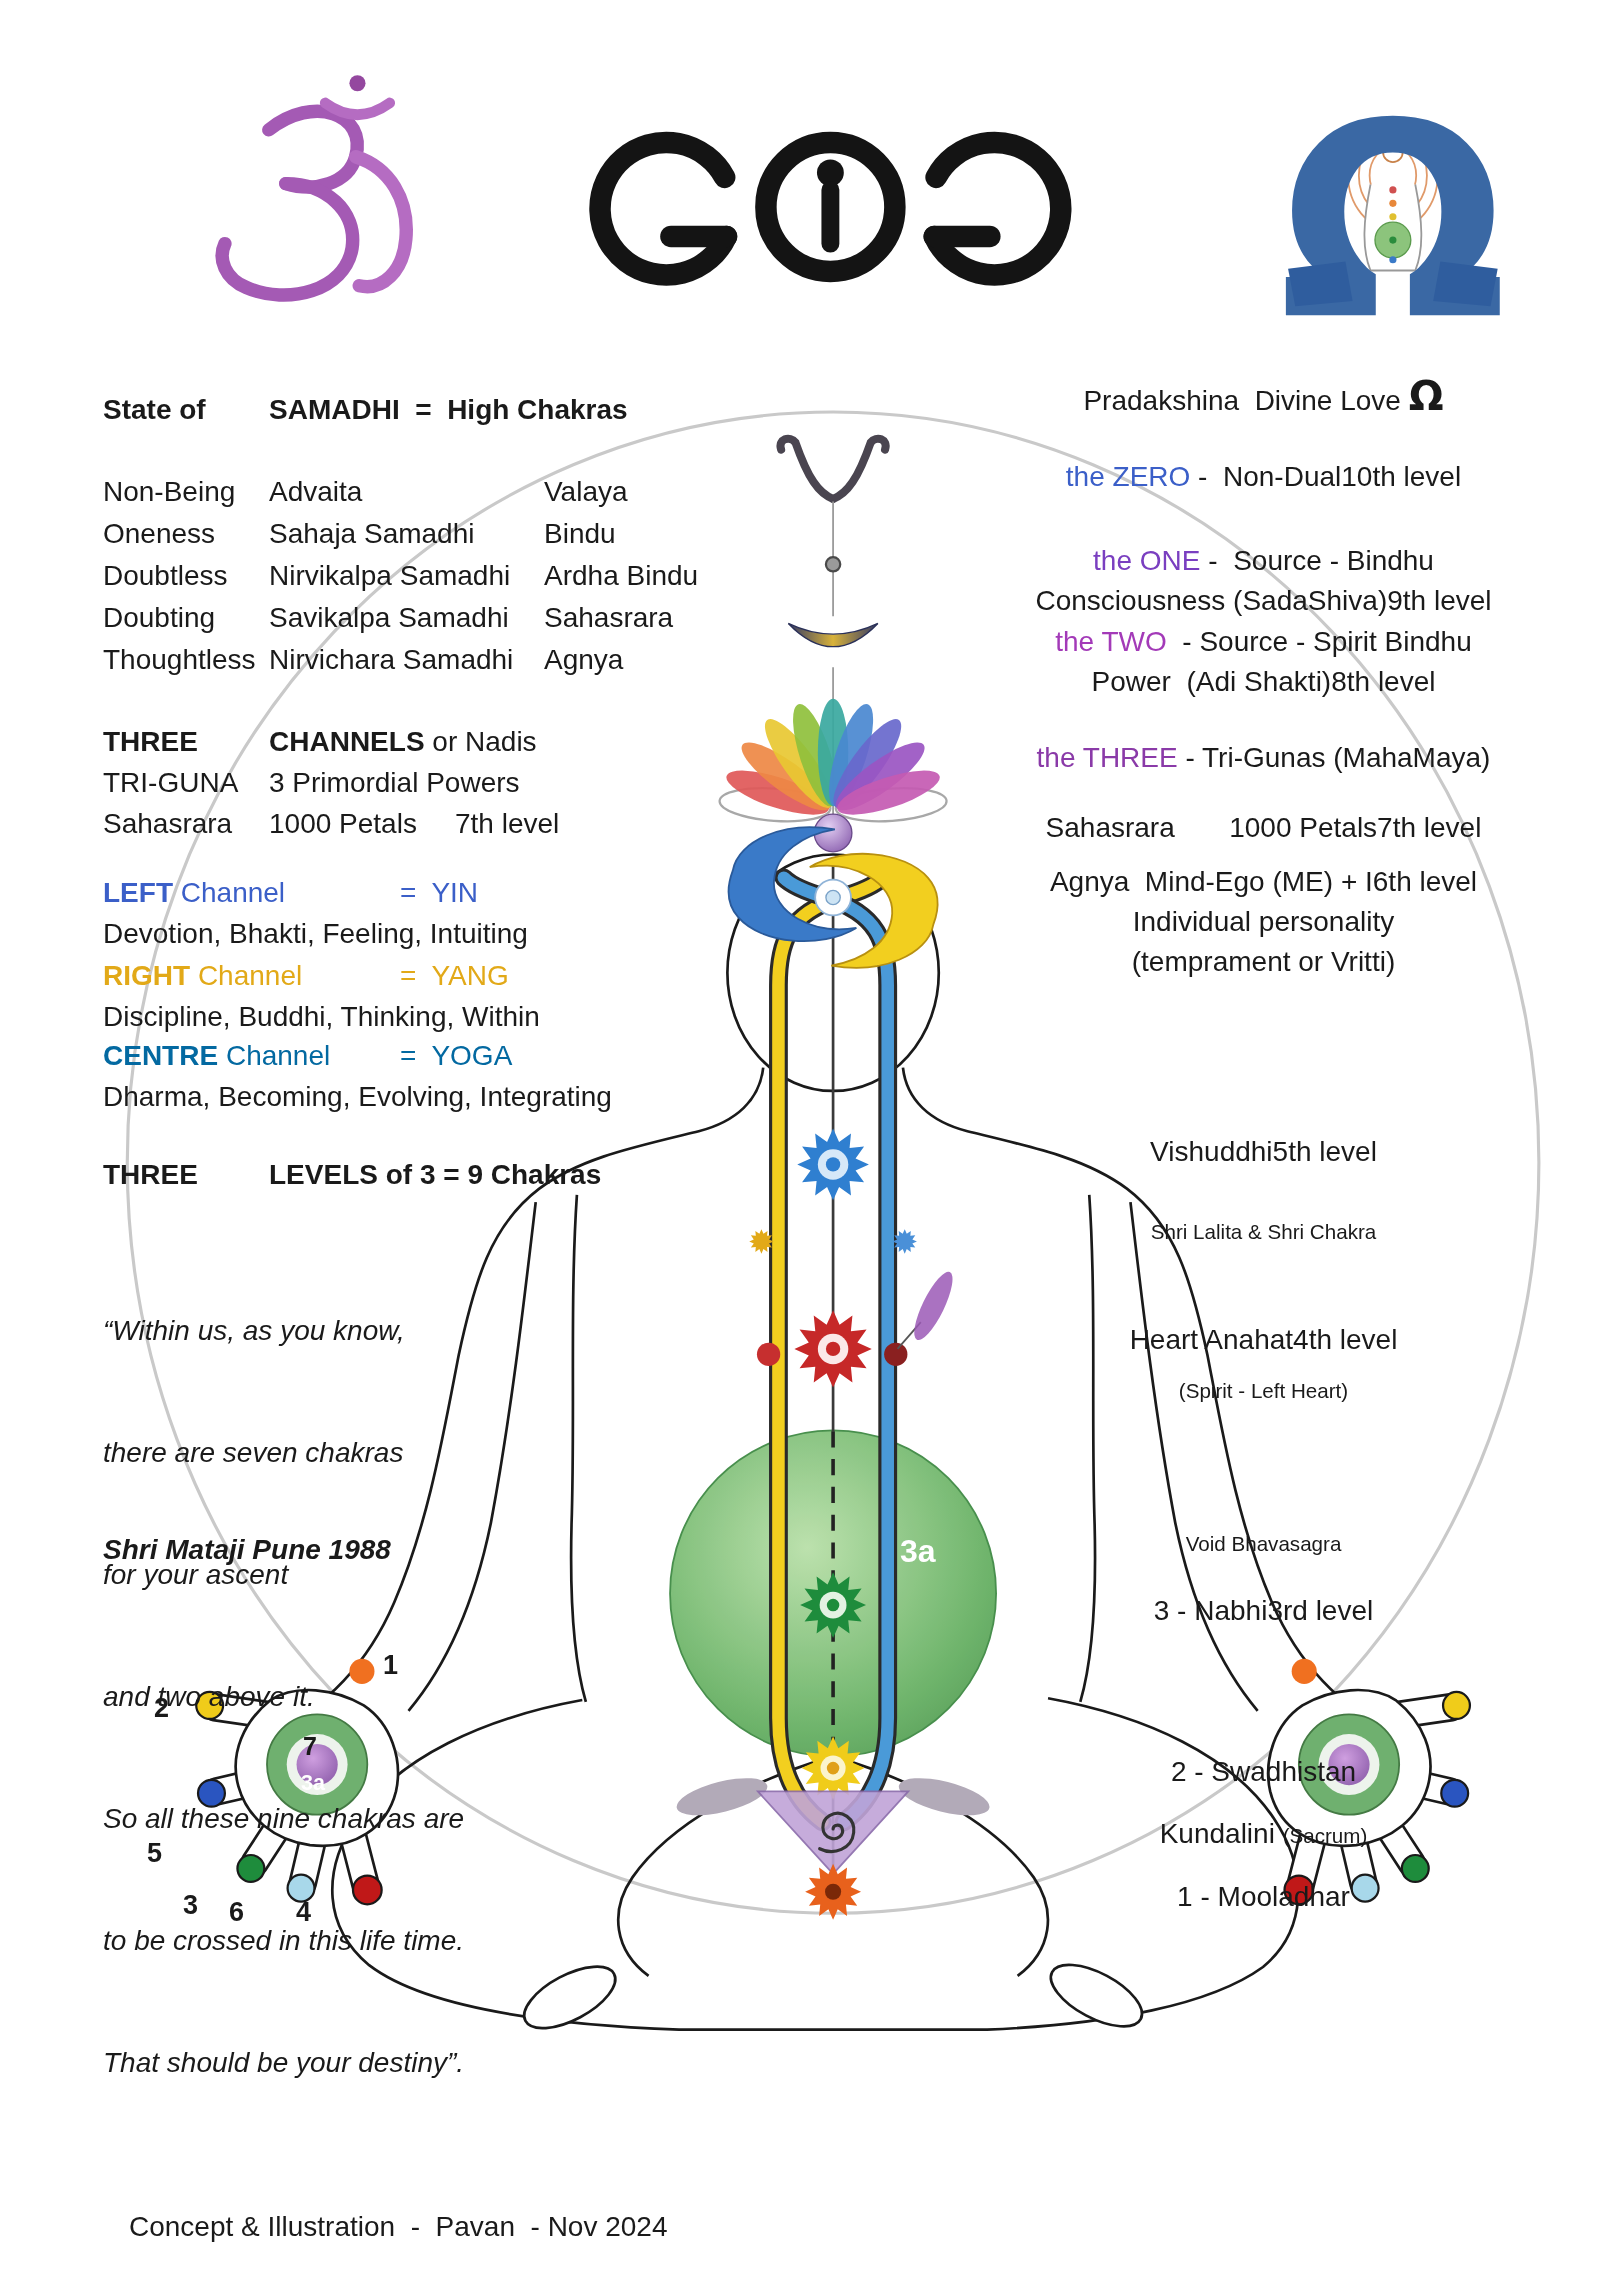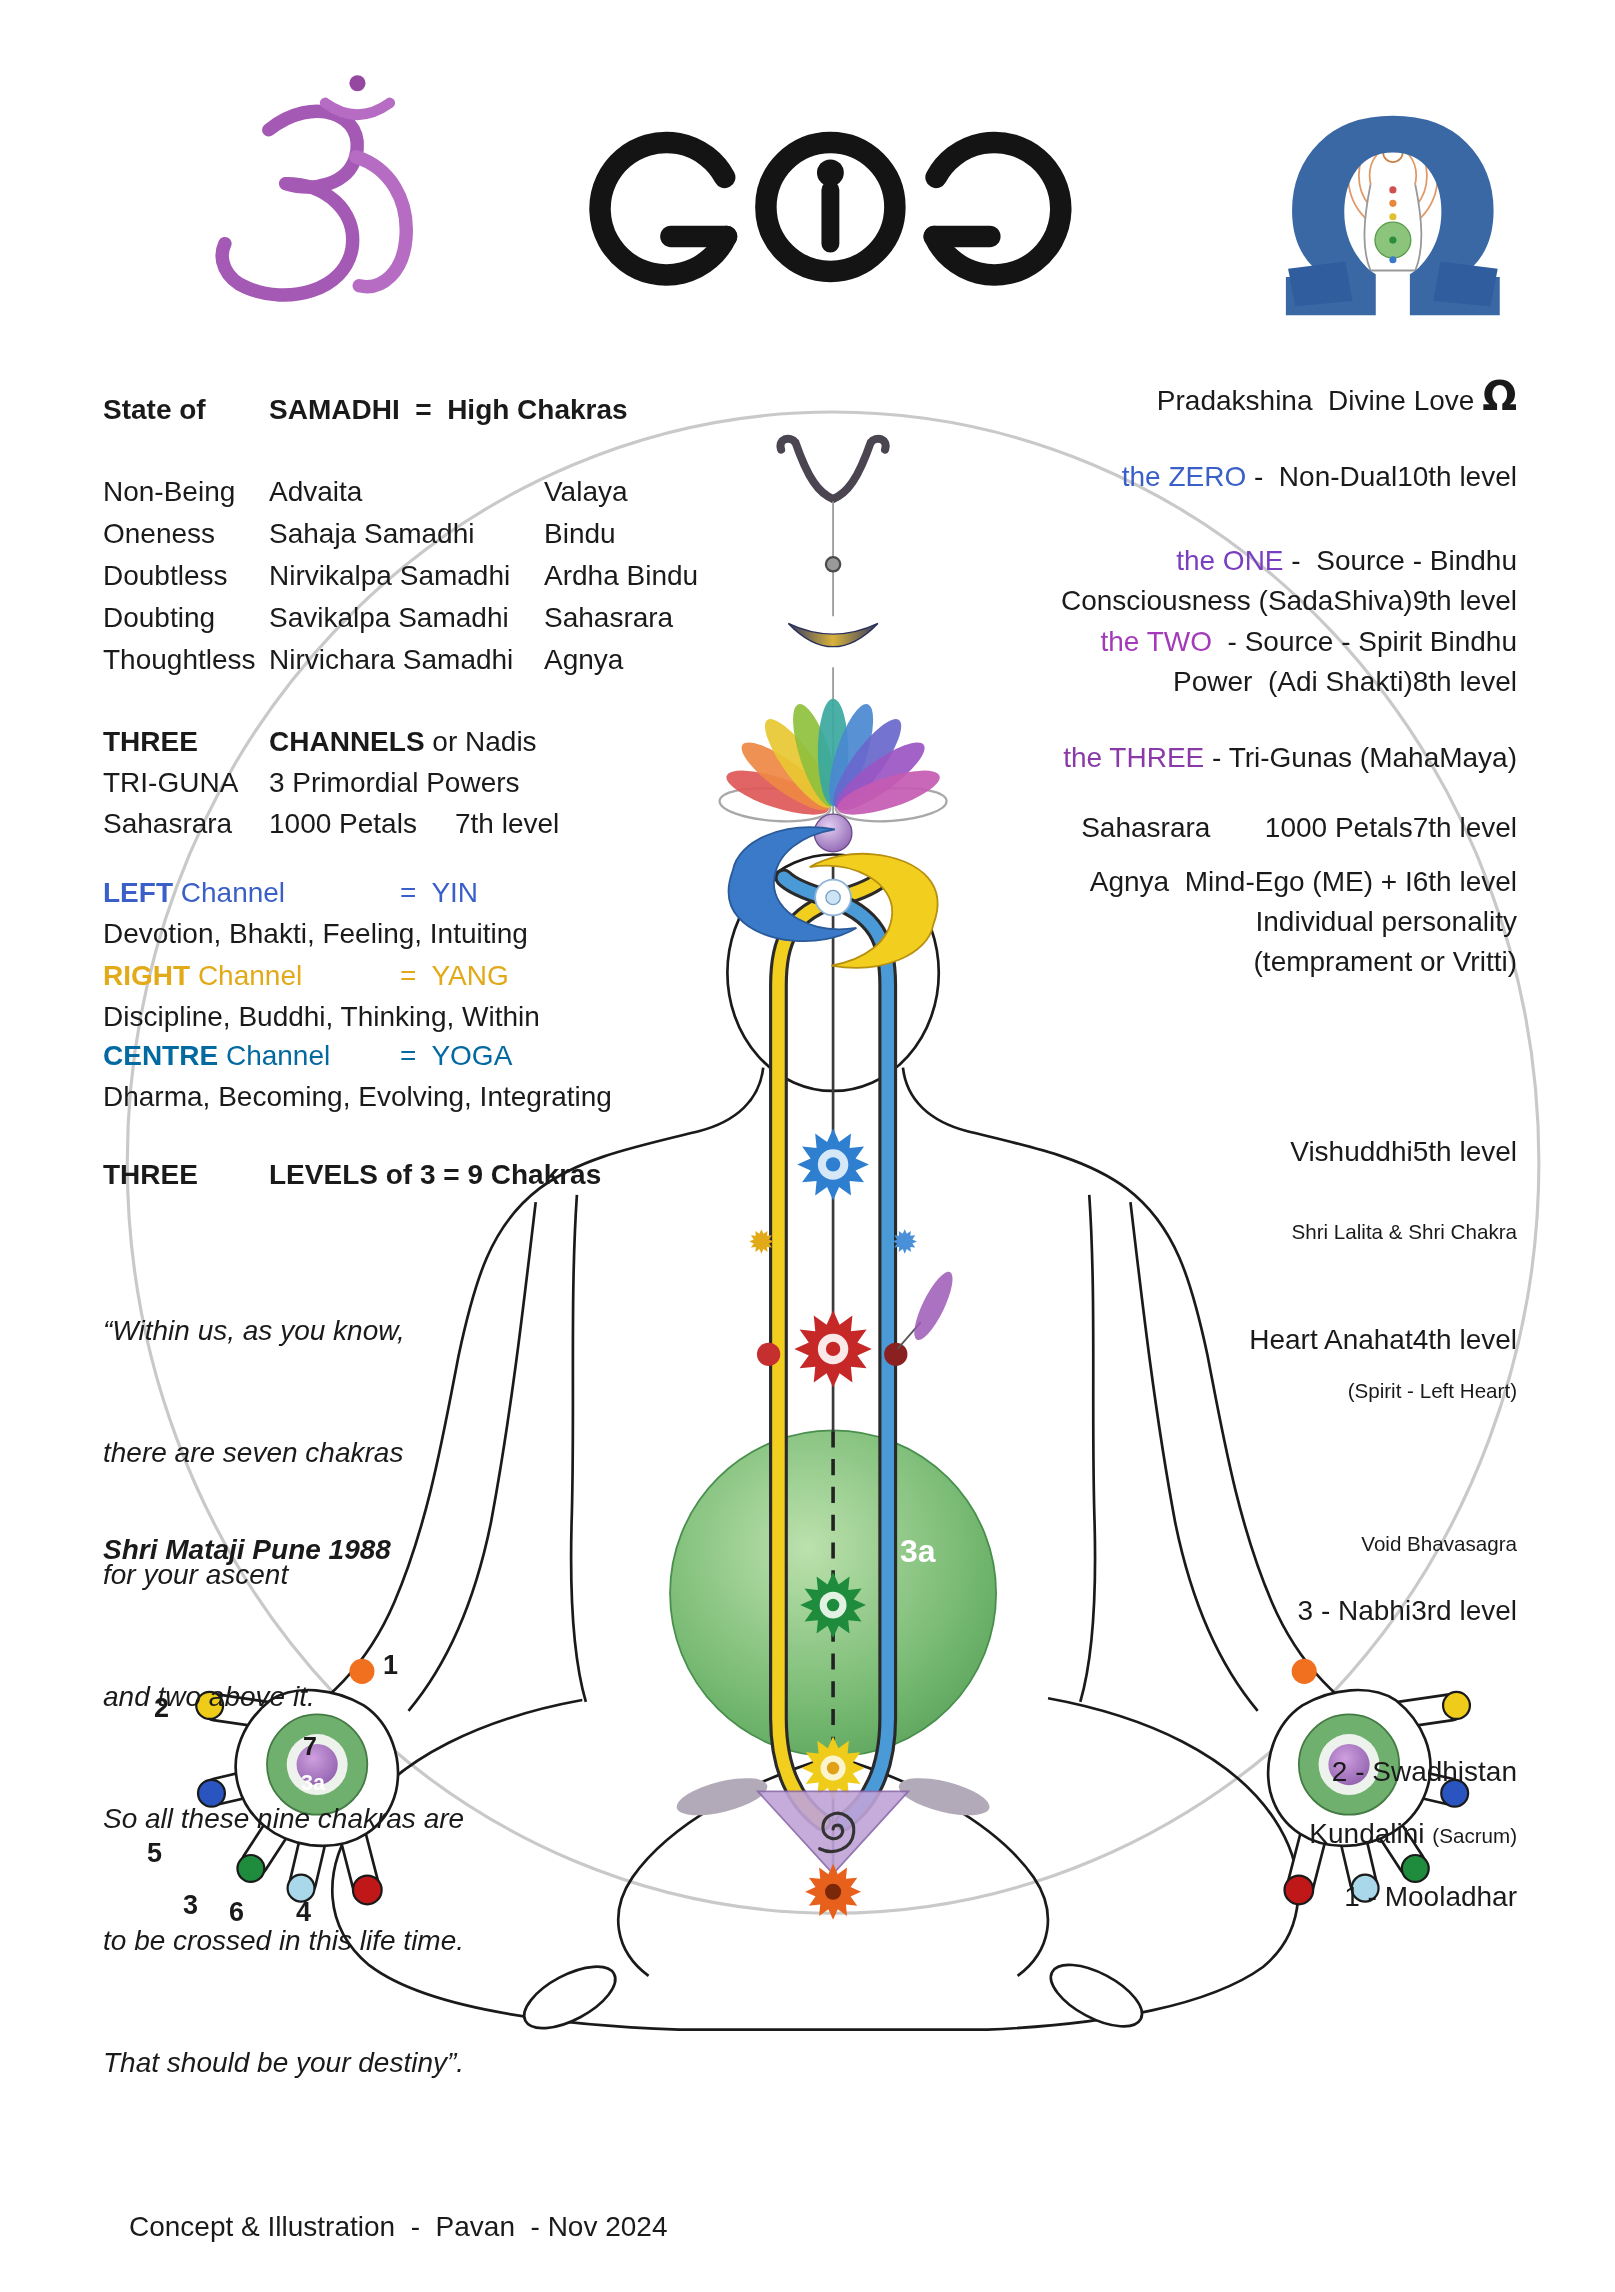--- a/index.html
+++ b/index.html
@@ -10,21 +10,21 @@
   .t{font-size:28px;line-height:40px}
   .sm{font-size:20.6px;line-height:27px}
   .b{font-weight:700}
   .i{font-style:italic}
   .row3{left:103px;width:716px;height:42px}
   .row3 .c1{position:absolute;left:0;top:0}
   .c2{position:absolute;left:166px;top:0}
   .c3{position:absolute;left:441px;top:0}
   .c3b{position:absolute;left:352px;top:0}
   .ceq{position:absolute;left:297px;top:0}
-  .rrow{left:1010px;width:507px;display:flex;justify-content:flex-end}
+  .rrow{left:1010px;width:507px;display:flex;justify-content:center}
   .clr-left{color:#3b5fc8}
   .clr-right{color:#e2a918}
   .clr-centre{color:#0369a1}
   .clr-zero{color:#3b5fc8}
   .clr-one{color:#7a3fc0}
   .clr-two{color:#a33ab8}
   .clr-three{color:#8a3aa8}
   .om-inline{font-size:41px;font-weight:700;line-height:40px;font-family:"DejaVu Sans","Liberation Sans",sans-serif}
   .void-label{font-size:32px;font-weight:700;color:#fff;z-index:3}
   .hnum{font-size:27px;font-weight:700;z-index:3}

